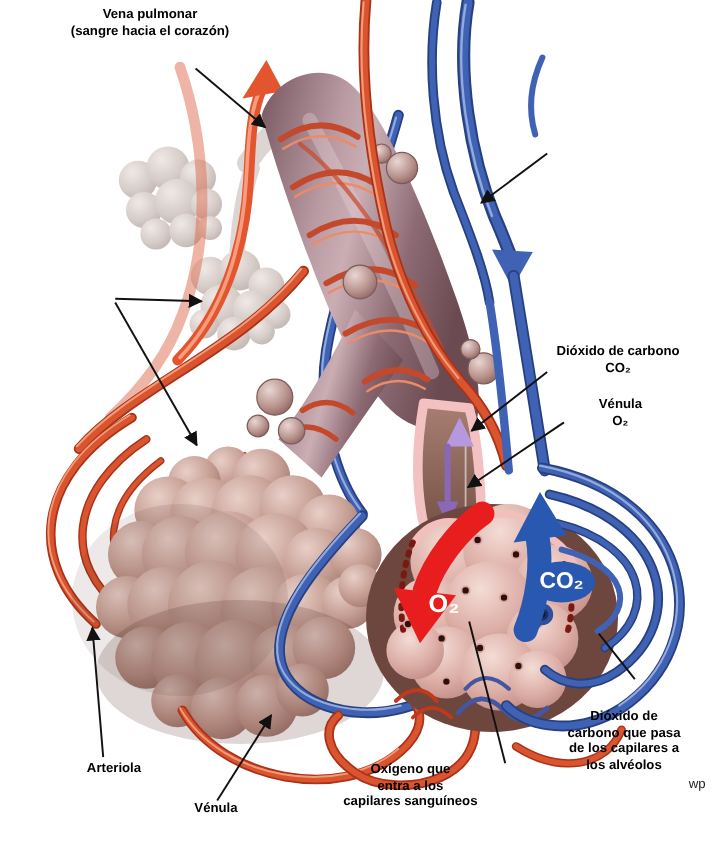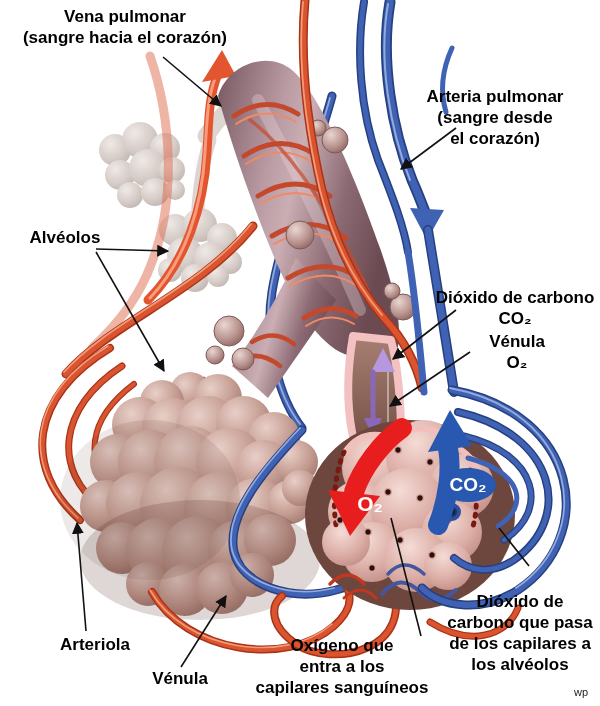--- a/index.html
+++ b/index.html
@@ -1,19 +1,19 @@
 <!DOCTYPE html>
 <html><head>
 <meta charset="utf-8">
 <style>
   html,body{margin:0;padding:0;background:#fff;}
   #stage{position:relative;width:600px;height:706px;background:#fff;overflow:hidden;
          font-family:"Liberation Sans",sans-serif;}
   #art{position:absolute;left:0;top:0;}
-  .lbl{position:absolute;font-weight:bold;font-size:17px;line-height:1.24;color:#000;
+  .lbl{position:absolute;font-weight:bold;font-size:11px;line-height:1.24;color:#000;
        text-align:center;white-space:pre-line;}
   .arrlbl{position:absolute;font-weight:bold;color:#fff;text-align:center;white-space:pre-line;}
   .wm{position:absolute;font-size:11px;font-weight:normal;color:#222;}
 </style>
 </head>
 <body>
 
 <div id="stage">
 
 <svg id="art" width="600" height="706" viewBox="0 0 600 706">
@@ -339,33 +339,29 @@
     <path d="M470,352 L390,406" marker-end="url(#mArrow)"></path>
     <path d="M86,631 L77,523" marker-end="url(#mArrow)"></path>
     <path d="M181,667 L226,596" marker-end="url(#mArrow)"></path>
     <path d="M421,636 L391,518"></path>
     <path d="M529,566 L499,528"></path>
   </g>
 </svg>
 
 <div class="lbl" style="left:10px;top:6px;width:230px;">Vena pulmonar
 (sangre hacia el corazón)</div>
-<div class="lbl" style="left:404px;top:86px;width:182px;">Arteria pulmonar
-(sangre desde
-el corazón)</div>
-<div class="lbl" style="left:20px;top:227px;width:90px;">Alvéolos</div>
 <div class="lbl" style="left:425px;top:287px;width:180px;">Dióxido de carbono
 CO₂</div>
 <div class="lbl" style="left:444px;top:331px;width:146px;">Vénula
 O₂</div>
 <div class="lbl" style="left:40px;top:634px;width:110px;">Arteriola</div>
 <div class="lbl" style="left:125px;top:668px;width:110px;">Vénula</div>
 <div class="lbl" style="left:246px;top:635px;width:192px;">Oxígeno que
 entra a los
 capilares sanguíneos</div>
 <div class="lbl" style="left:436px;top:591px;width:168px;">Dióxido de
 carbono que pasa
 de los capilares a
 los alvéolos</div>
 <div class="arrlbl" style="left:346px;top:492px;width:48px;font-size:21px;">O₂</div>
 <div class="arrlbl" style="left:440px;top:474px;width:56px;font-size:19px;">CO₂</div>
-<div class="wm" style="left:574px;top:686px;">wp</div>
+<div class="wm" style="left:574px;top:648px;">wp</div>
 </div>
 
 </body></html>

